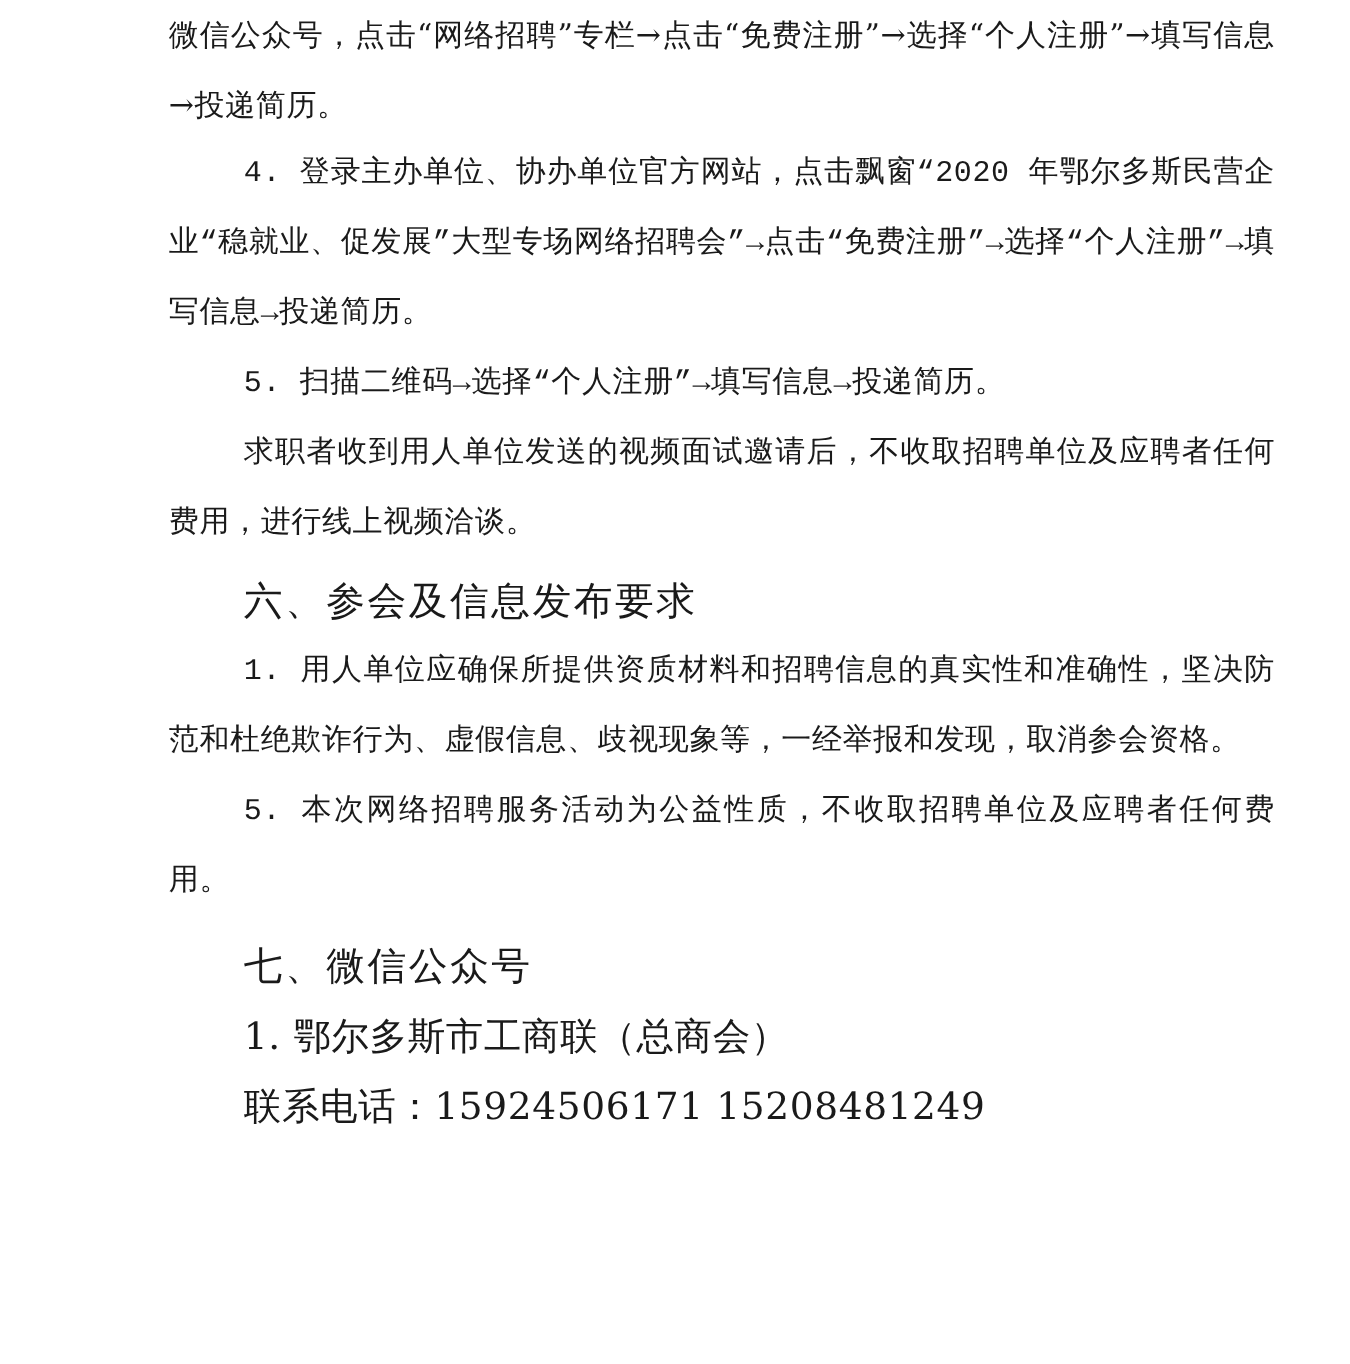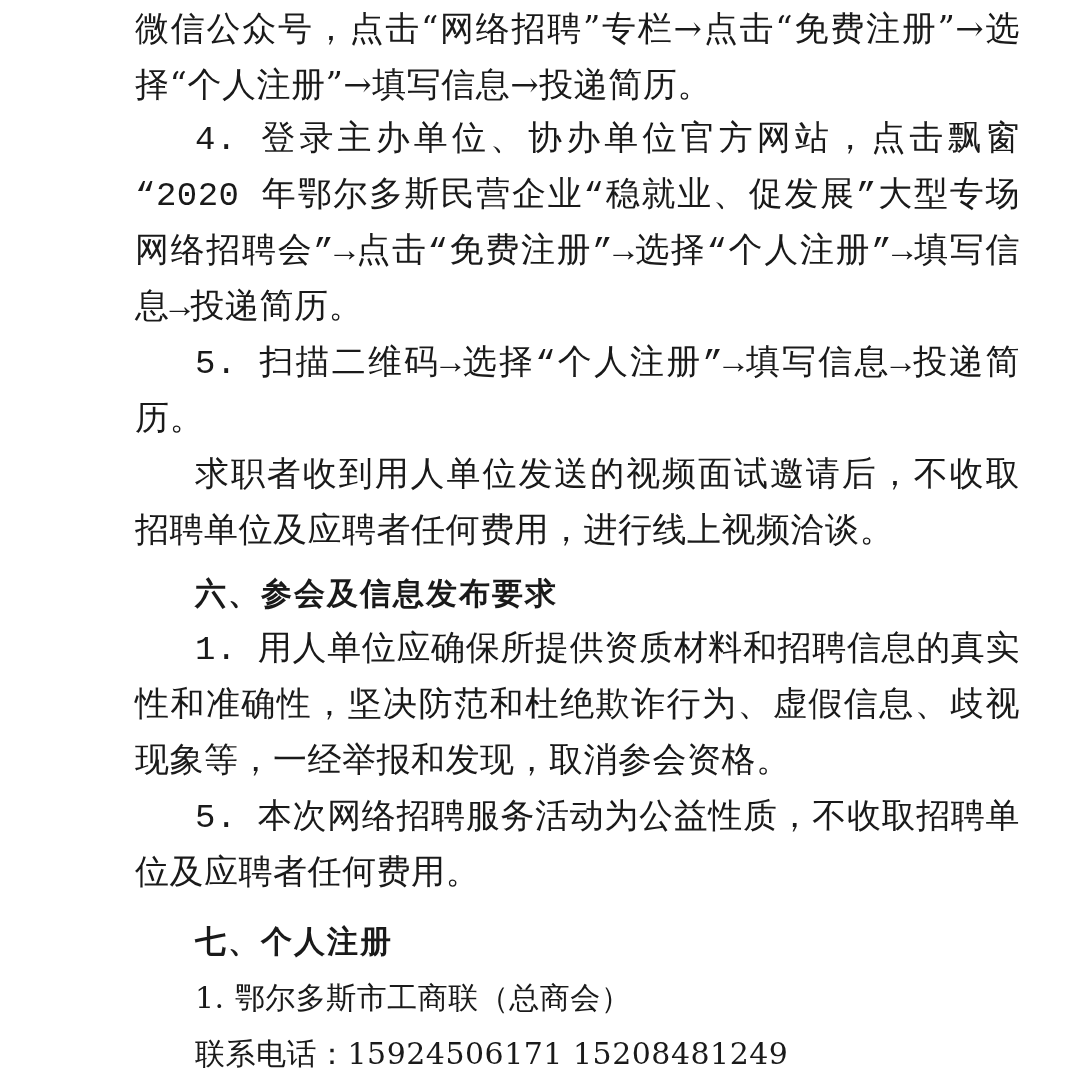--- a/index.html
+++ b/index.html
@@ -14,38 +14,38 @@
     color: #1a1a1a;
   }
   .page {
     width: 1080px;
     min-height: 1091px;
     box-sizing: border-box;
     padding: 0 60px 0 135px;
     position: relative;
   }
   .para {
-    font-size: 34px;
+    font-size: 24px;
     line-height: 56px;
     text-align: justify;
     text-justify: inter-ideograph;
     margin: 0;
     letter-spacing: 0.5px;
   }
   .indent {
     text-indent: 60px;
     font-family: Liberation Mono, monospace;
   }
   .noindent {
     text-indent: 0;
   }
   .heading {
     font-size: 31px;
     line-height: 58px;
-    font-weight: bold;
+    font-weight: normal;
     margin: 0;
     text-indent: 60px;
     letter-spacing: 2px;
     font-family: "DejaVu Sans", "Liberation Sans", sans-serif;
   }
   .contact-line {
     font-size: 30px;
     line-height: 56px;
     margin: 0;
     text-indent: 60px;
@@ -74,20 +74,20 @@
 
   <h2 class="heading">六、参会及信息发布要求</h2>
 
   <p class="para indent">1. 用人单位应确保所提供资质材料和招聘信息的真实性和准确性，坚决防范和杜绝欺诈行为、虚假信息、歧视现象等，一经举报和发现，取消参会资格。</p>
 
 
   <p class="para indent">5. 本次网络招聘服务活动为公益性质，不收取招聘单位及应聘者任何费用。</p>
 
   <div class="gap-md"></div>
 
-  <h2 class="heading">七、个人注册</h2>
+  <h2 class="heading">七、微信公众号</h2>
 
   <p class="contact-line">1. 鄂尔多斯市工商联（总商会）</p>
 
 
   <p class="contact-line sub">联系电话：15924506171   15208481249</p>
 
 </div>
 
 </body></html>

